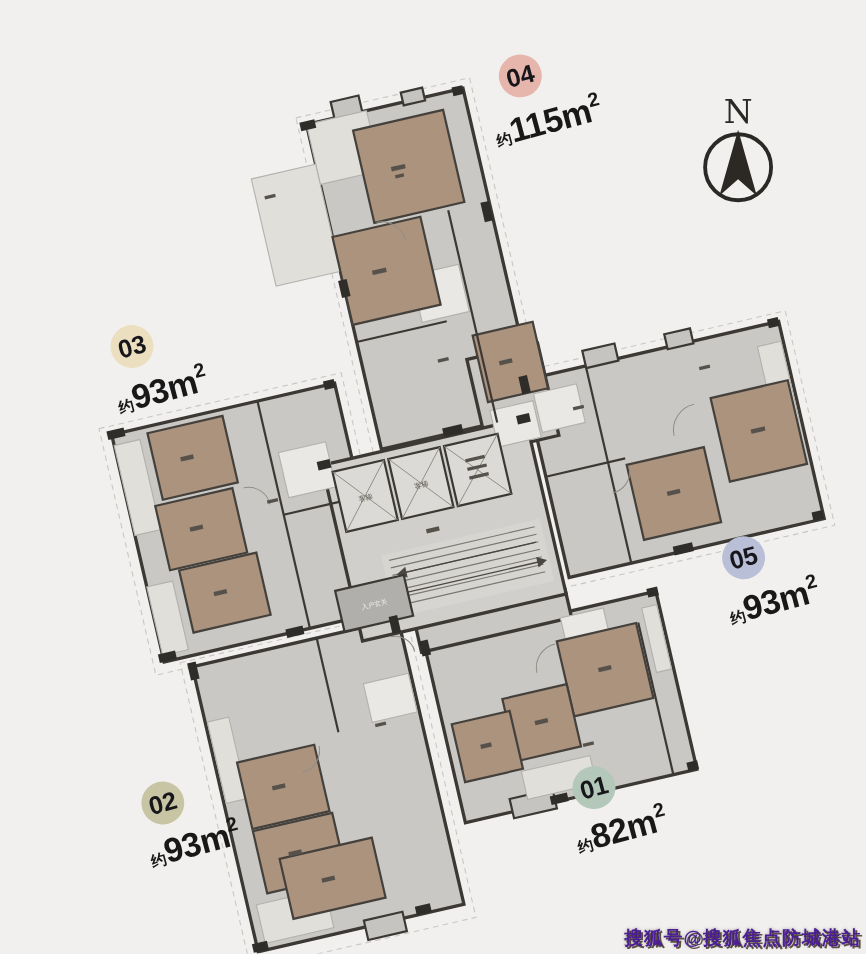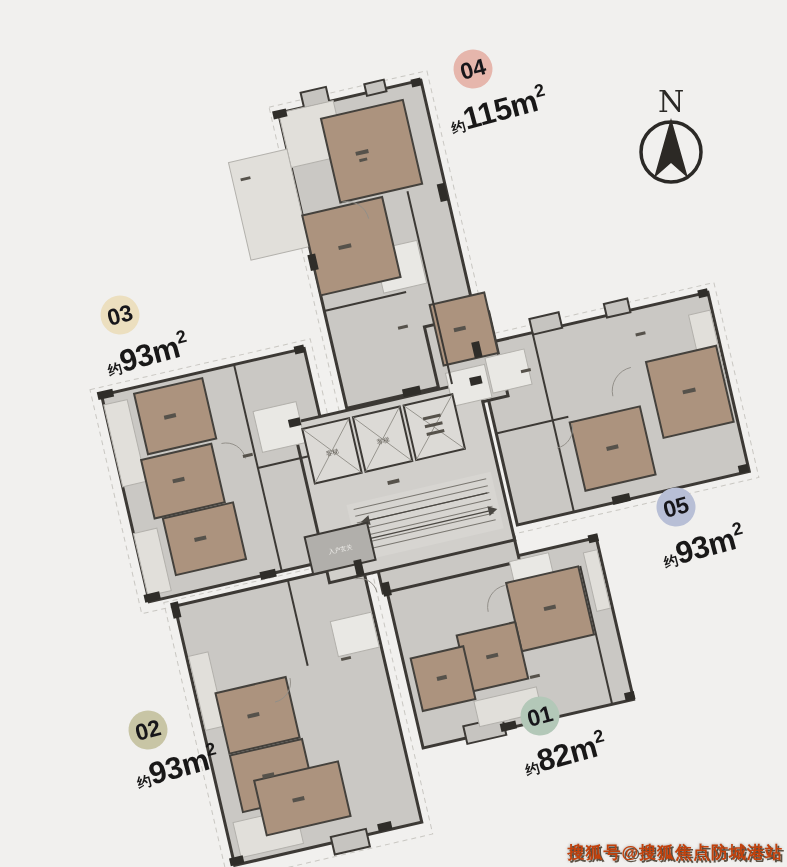--- a/index.html
+++ b/index.html
@@ -32,21 +32,21 @@
   .compass-needle{fill:#2c2925;}
   .compass-n{font:30px "DejaVu Serif",serif;fill:#2b2926;text-anchor:middle;}
   
   .badge-num{font:800 23px "Liberation Sans",sans-serif;fill:#17161a;text-anchor:middle;}
   .area-text{fill:#191818;}
   .area-prefix{font:700 14px "Liberation Sans",sans-serif;}
   .area-num{font:800 31px "Liberation Sans",sans-serif;letter-spacing:-0.5px;}
   .area-sup{font:800 18px "Liberation Sans",sans-serif;}
   
   .watermark{position:absolute;right:4px;bottom:3px;font-size:17px;font-weight:700;
-    letter-spacing:1px;color:#c2410c;
+    letter-spacing:1px;color:#4c1d95;
     text-shadow:2px 2px 0 rgba(66,55,40,.85),0 0 3px rgba(0,0,0,.35);}
 </style>
 </head>
 <body>
 
 <div class="stage">
 
 <svg width="787" height="867" viewBox="0 0 787 867">
 
   <g transform="rotate(-13 400 470)">

